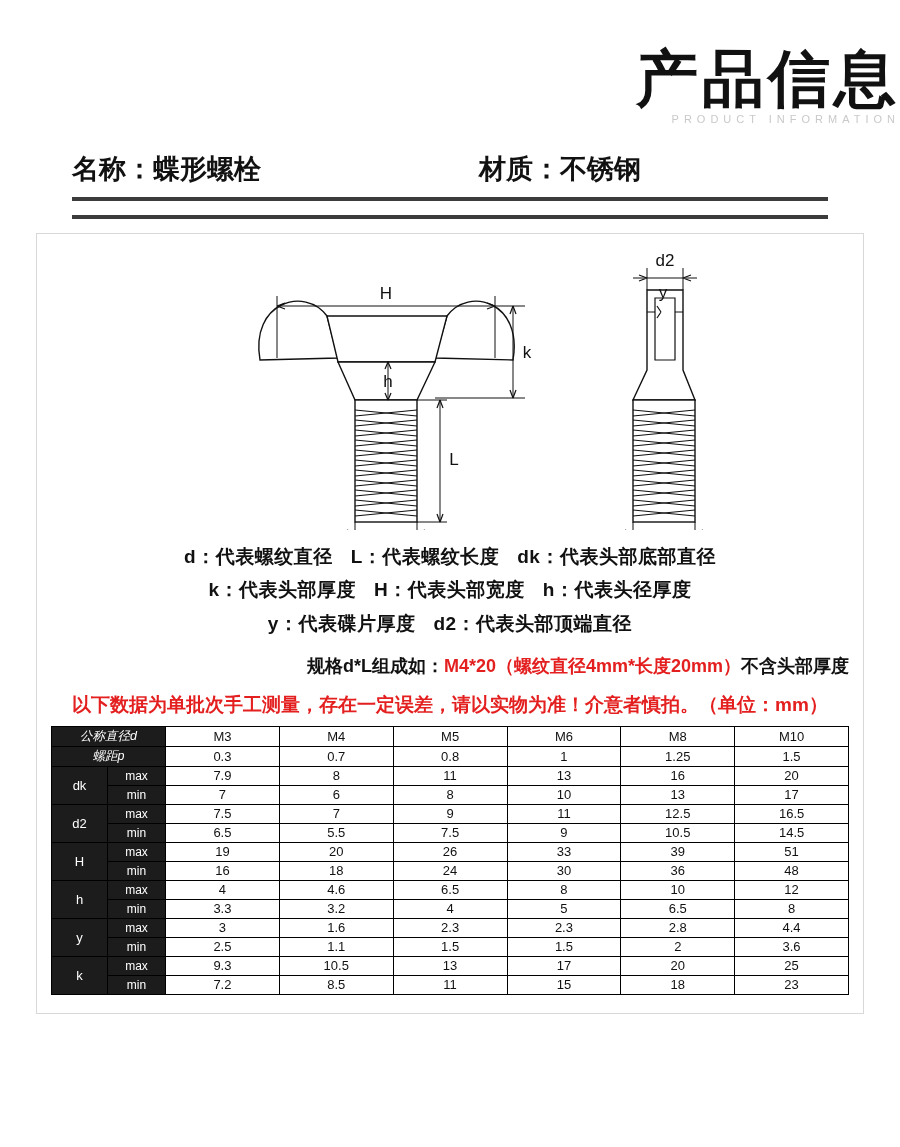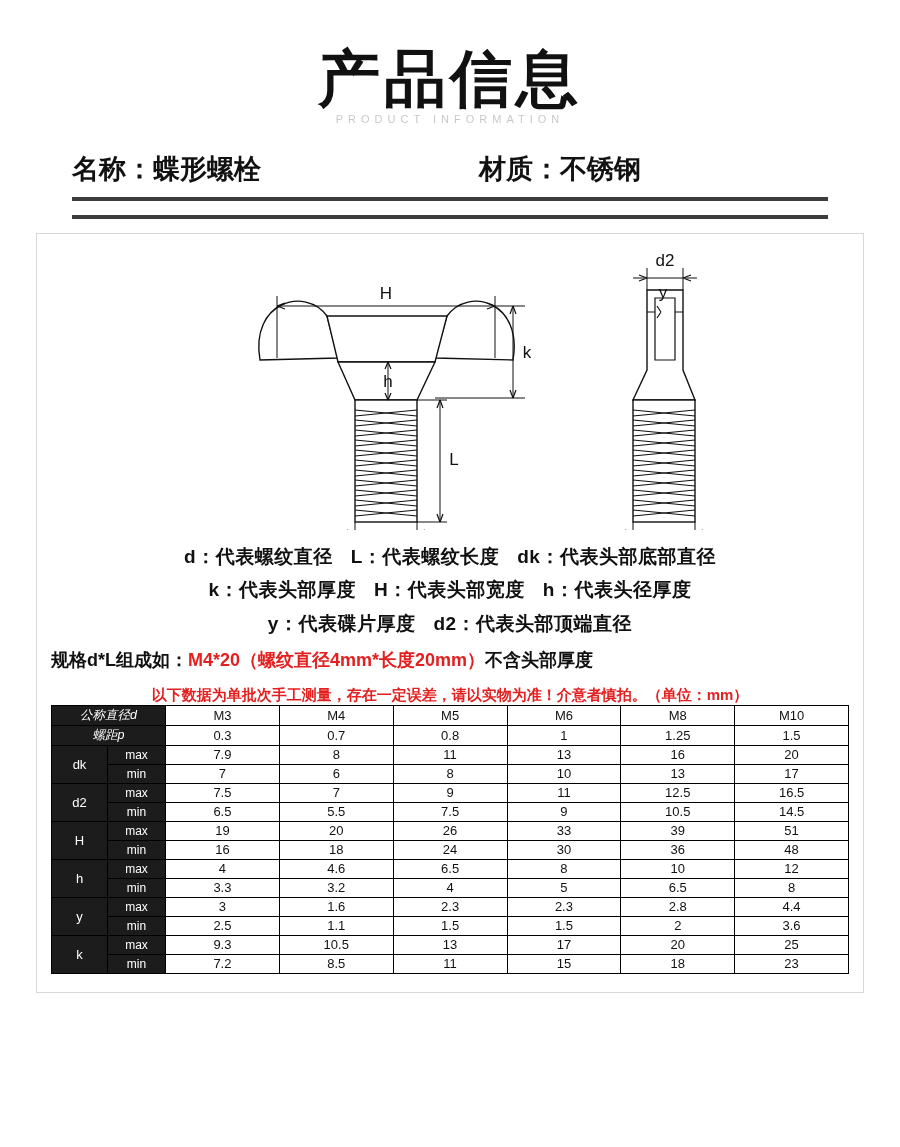--- a/index.html
+++ b/index.html
@@ -17,21 +17,21 @@
   }
   .page {
     width: 900px;
     height: 1147px;
     padding: 0;
     position: relative;
   }
 
   
   .title-block {
-    text-align: center;
+    text-align: right;
     padding-top: 46px;
   }
   .main-title {
     font-size: 62px;
     font-weight: bold;
     letter-spacing: 4px;
     line-height: 1.05;
     color: #111;
     font-family: "Liberation Sans", sans-serif;
   }
@@ -88,35 +88,35 @@
   .legend-line {
     font-size: 19px;
     font-weight: bold;
     color: #111;
     line-height: 1.75;
     letter-spacing: 0.5px;
   }
   .legend-line .gap { display: inline-block; width: 18px; }
 
   .spec-note {
-    text-align: left;
+    text-align: right;
     font-size: 18px;
     font-weight: bold;
-    margin-top: 8px;
+    margin-top: 14px;
     color: #111;
   }
   .spec-note .red { color: #e41f1f; }
 
   .warn-note {
     text-align: center;
-    font-size: 15px;
+    font-size: 19px;
     font-weight: bold;
     color: #e41f1f;
     margin-top: 14px;
-    margin-bottom: 0;
+    margin-bottom: 8px;
   }
 
   
   table.spec-table {
     border-collapse: collapse;
     width: 100%;
     font-size: 13px;
     table-layout: fixed;
   }
   table.spec-table td, table.spec-table th {

